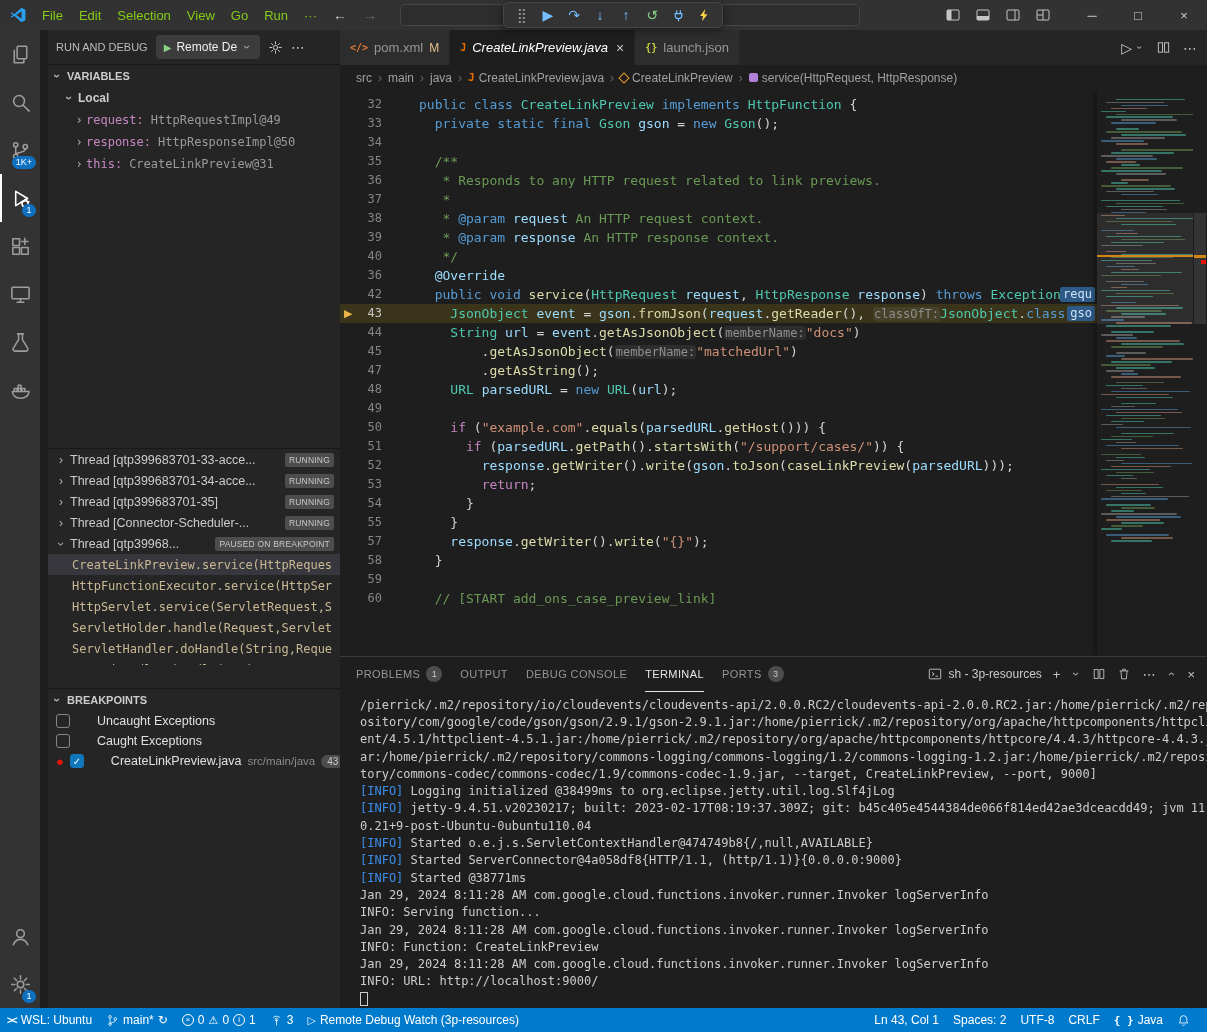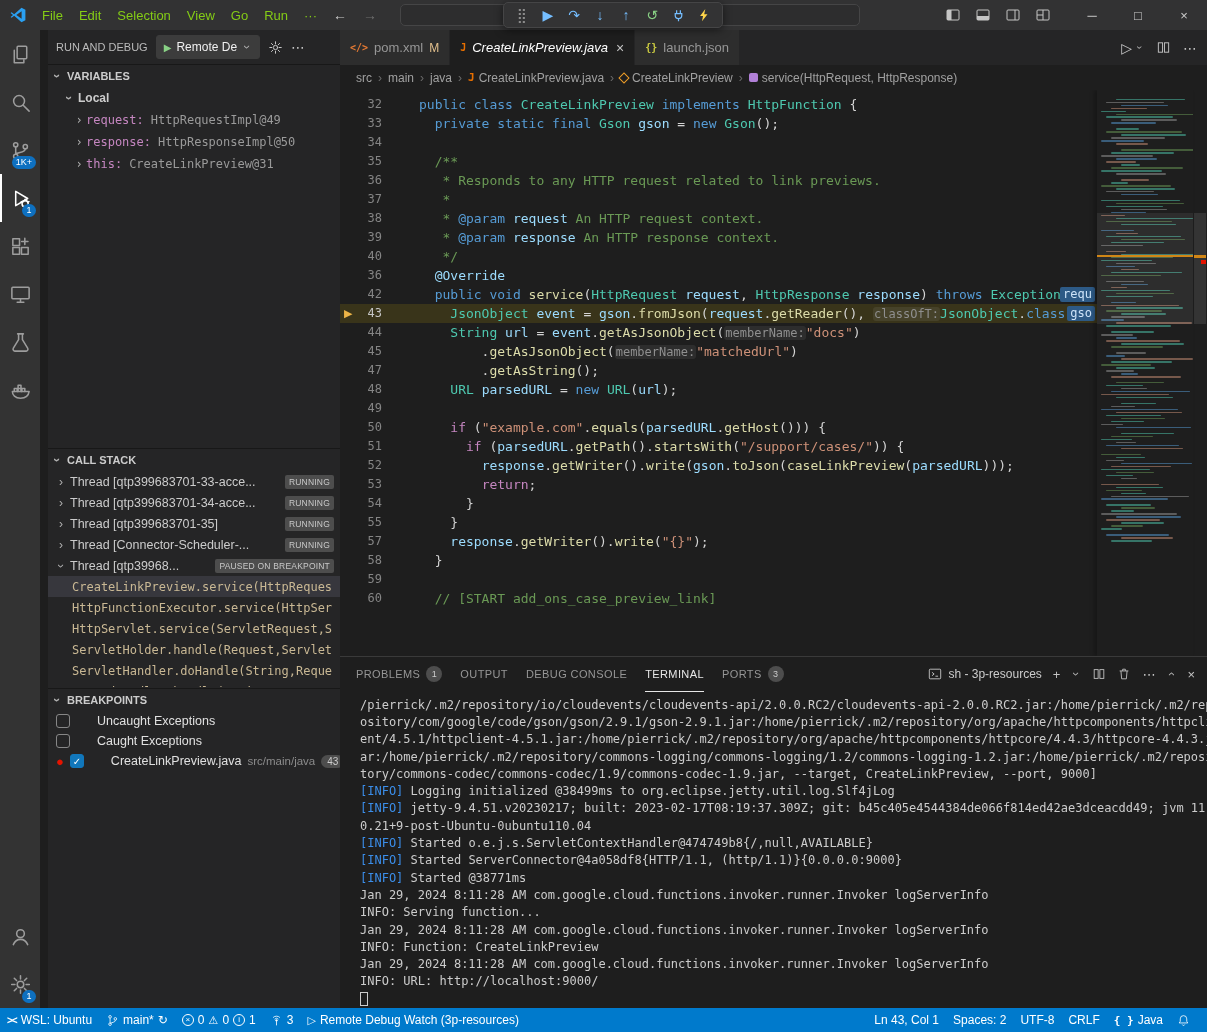--- a/index.html
+++ b/index.html
@@ -338,24 +338,20 @@
           <div class="var-row">
             <span class="chev">›</span>
             <span class="var-name">this:</span>
             <span class="var-val">CreateLinkPreview@31</span>
           </div>
         </div>
     </div>
 
 
     <div class="section" style="height:240px">
-      <div class="sec-head">
-        <span class="chev down">›</span>
-        <span>CALL STACK</span>
-      </div>
       <div class="sec-body" style="height:216px">
           <div class="cs-row">
             <span class="chev">›</span>
             <span class="cs-name">Thread [qtp399683701-33-acce...</span>
             <span class="cs-badge">RUNNING</span>
           </div>
           <div class="cs-row">
             <span class="chev">›</span>
             <span class="cs-name">Thread [qtp399683701-34-acce...</span>
             <span class="cs-badge">RUNNING</span>

